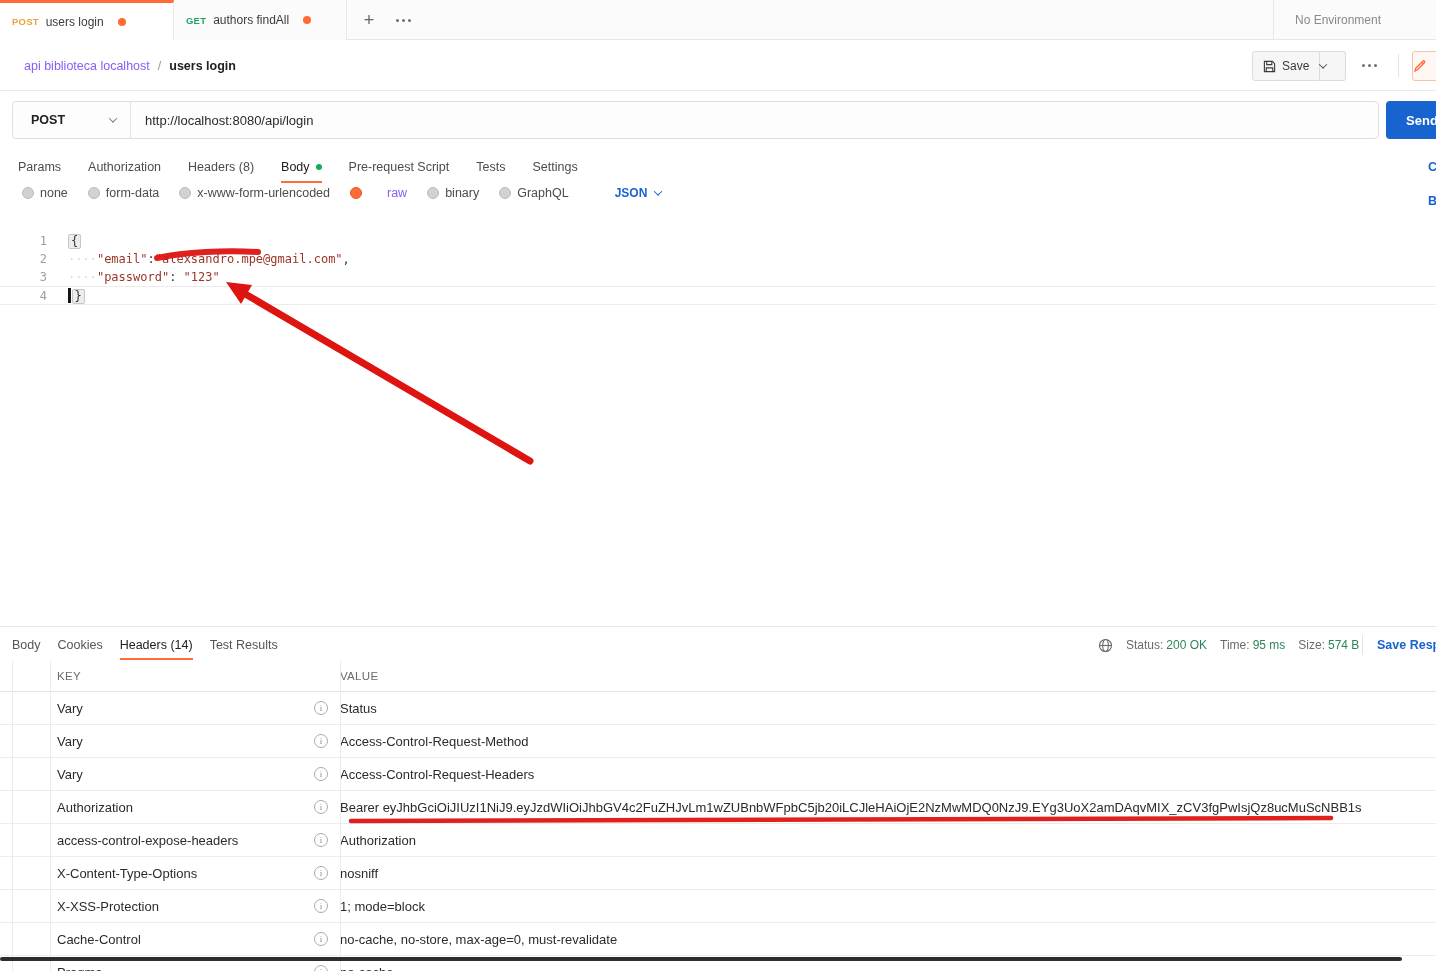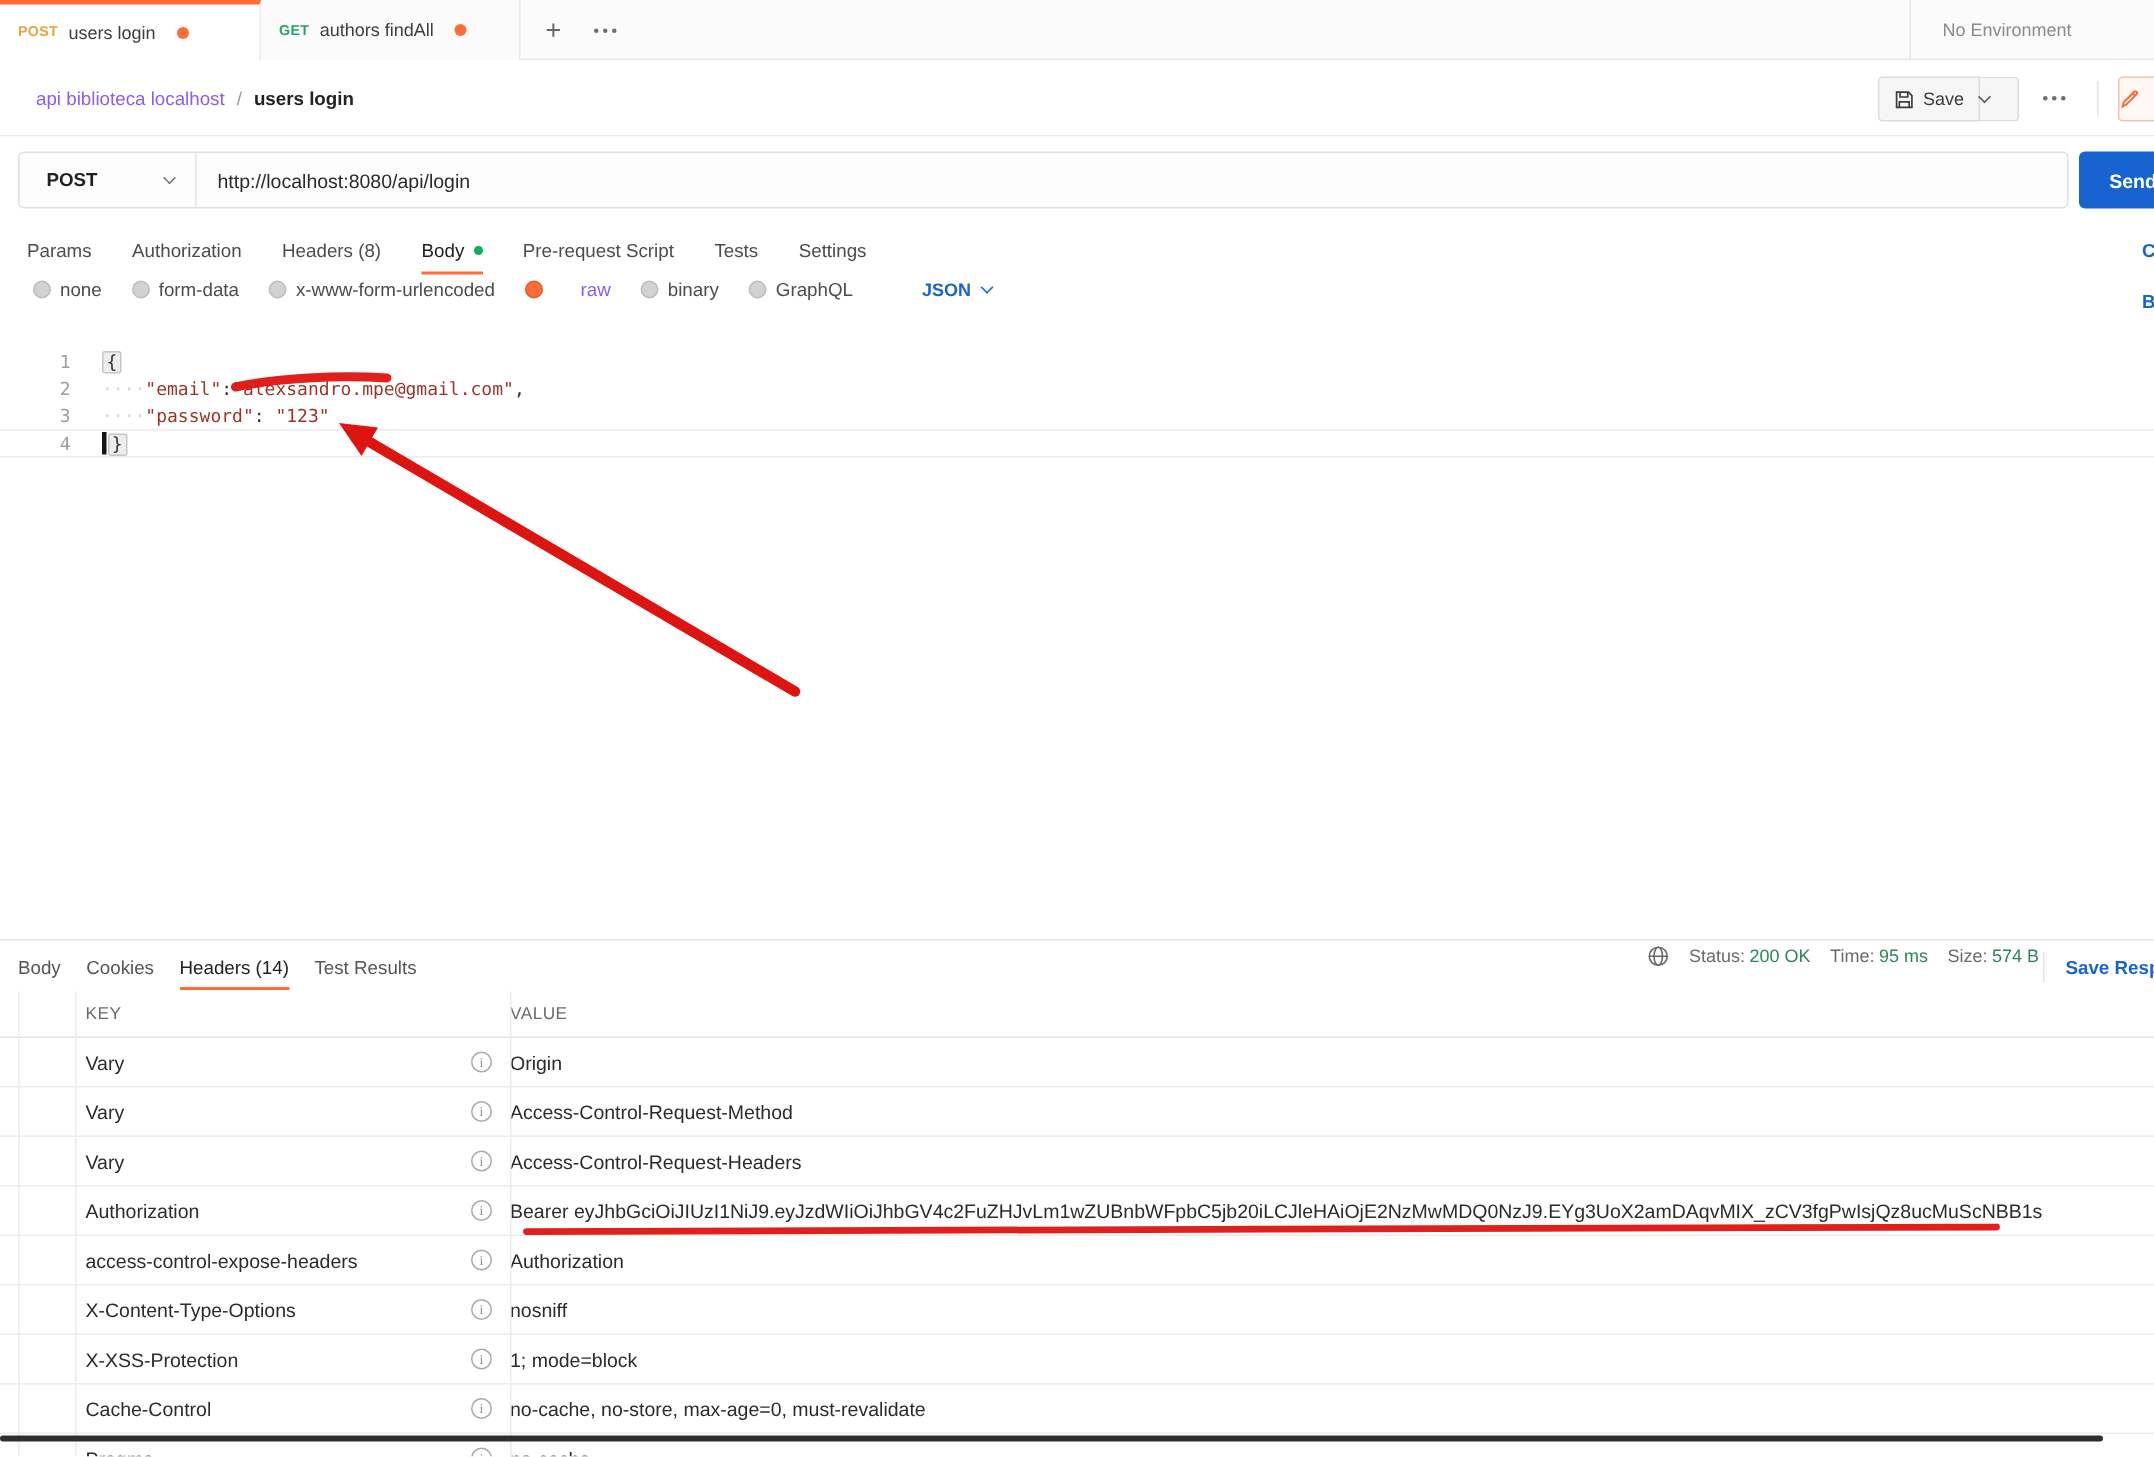--- a/index.html
+++ b/index.html
@@ -101,21 +101,21 @@
          padding:0 2px; height:15px; line-height:13px; color:#333; }
   .cursor { display:inline-block; width:2.5px; height:15px; background:#151515; vertical-align:text-bottom; margin-right:1px; }
 
   
   .resptabs { position:absolute; top:630px; left:0; width:1436px; height:30px;
               display:flex; align-items:center; padding-left:12px; }
   .resptab { font-size:12.5px; color:#555; margin-right:17px; height:30px; display:flex;
              align-items:center; position:relative; cursor:pointer; white-space:nowrap; }
   .resptab.active { color:#212121; }
   .resptab.active::after { content:""; position:absolute; left:0; right:0; bottom:0; height:2.5px; background:#ff6c37; }
-  .resp-meta { position:absolute; left:1098px; top:630px; height:30px; display:flex; gap:13px; }
+  .resp-meta { position:absolute; left:1098px; top:630px; height:30px; display:flex; align-items:center; gap:13px; }
   .meta-pair { font-size:12px; color:#6b6b6b; white-space:nowrap; }
   .meta-pair b { color:#2f855a; font-weight:normal; margin-left:3px; }
   .meta-div { position:absolute; left:1362px; top:635px; height:20px; border-left:1px solid #e3e3e3; }
   .save-resp { position:absolute; left:1377px; top:630px; height:30px; display:flex; align-items:center;
                color:#1764d0; font-weight:bold; font-size:12.5px; white-space:nowrap; cursor:pointer; }
 
   
   .htable { position:absolute; top:661px; left:0; width:1436px; height:310px; }
   .vline { position:absolute; top:0; bottom:0; width:1px; background:#ececec; }
   .thead { display:flex; height:31px; align-items:center; border-bottom:1px solid #e3e3e3;
@@ -305,21 +305,21 @@
         </div>
       <div class="c-val">VALUE</div>
     </div>
 
     <div class="trow">
       <div class="c-gutter"></div>
       <div class="c-key">
           <span class="ktext">Vary</span>
           <span class="info">i</span>
         </div>
-      <div class="c-val">Origin</div>
+      <div class="c-val">Status</div>
     </div>
     <div class="trow">
       <div class="c-gutter"></div>
       <div class="c-key">
           <span class="ktext">Vary</span>
           <span class="info">i</span>
         </div>
       <div class="c-val">Access-Control-Request-Method</div>
     </div>
     <div class="trow">

